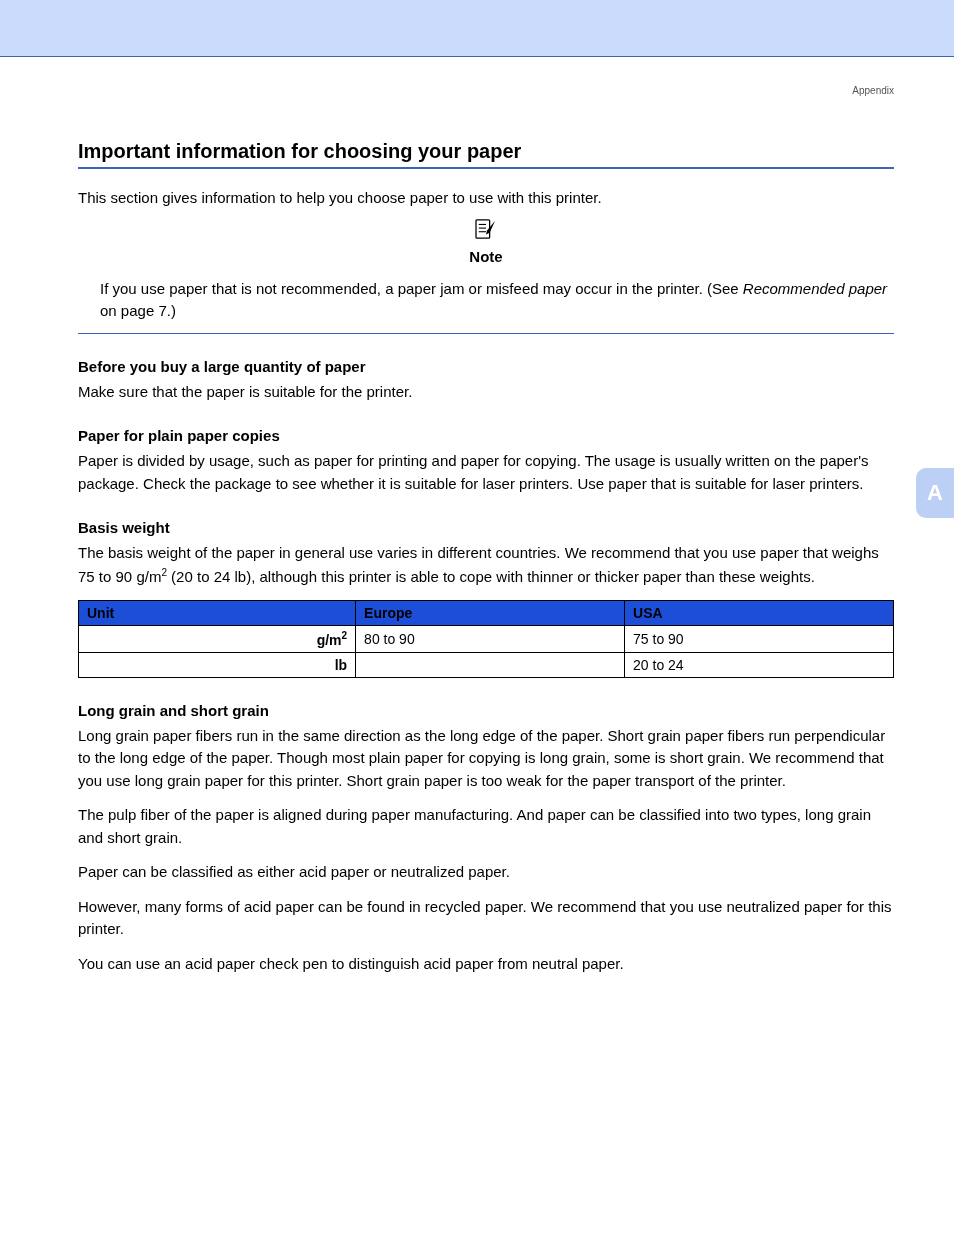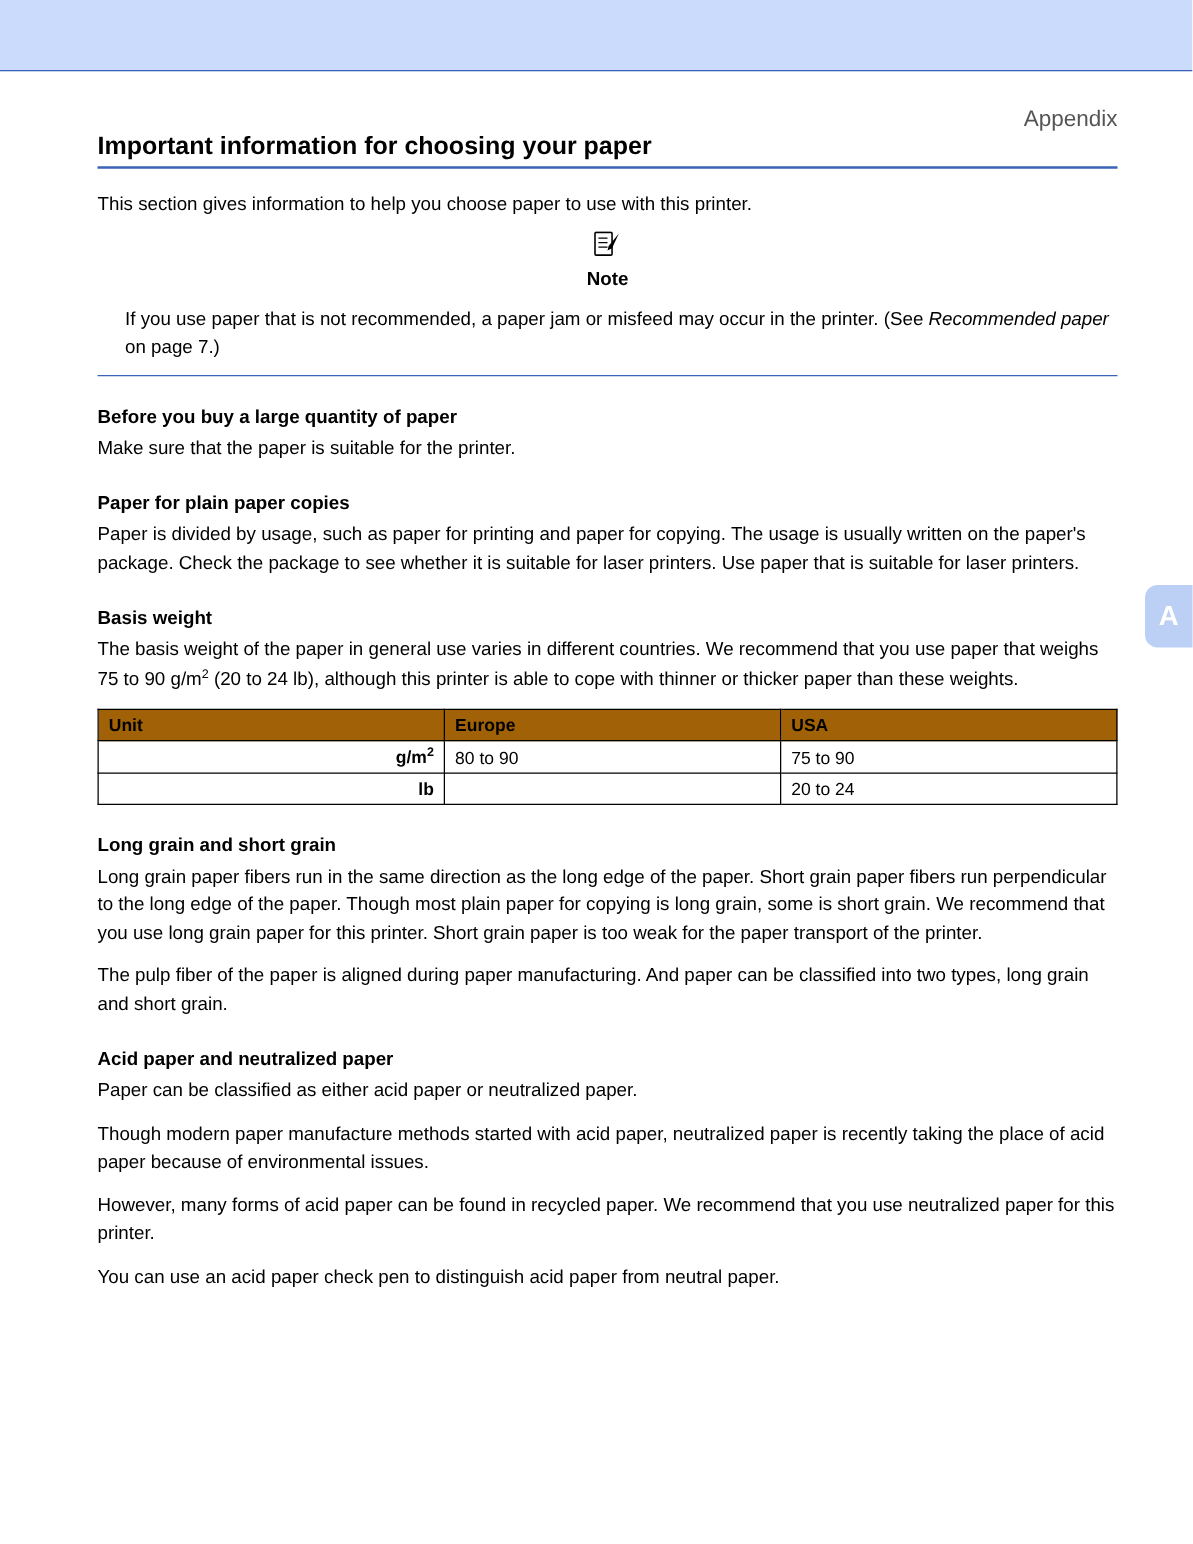--- a/index.html
+++ b/index.html
@@ -15,22 +15,23 @@
     height: 56px;
     background: #cbdbfb;
     border-bottom: 1px solid #3b64b8;
   }
   .page {
     padding: 28px 60px 0 78px;
     position: relative;
   }
   .breadcrumb {
     text-align: right;
-    font-size: 18px;
+    font-size: 10px;
     color: #555;
+    margin-bottom: 44px;
   }
   h1.section-title {
     font-size: 20px;
     font-weight: bold;
     margin: 0 0 2px 0;
     padding-bottom: 2px;
   }
   .title-rule {
     height: 2px;
     background: #3b64b8;
@@ -92,21 +93,21 @@
     width: 100%;
     margin: 12px 0 8px 0;
   }
   table.weights th, table.weights td {
     border: 1px solid #000;
     text-align: left;
     font-size: 14px;
     padding: 4px 8px;
   }
   table.weights th {
-    background: #a16207;
+    background: #1d4ed8;
     font-weight: bold;
   }
   table.weights td.unit {
     font-weight: bold;
     text-align: right;
   }
   .side-tab {
     position: absolute;
     right: 0;
     top: 468px;
@@ -203,22 +204,20 @@
         <td></td>
         <td>20 to 24</td>
       </tr>
     </tbody>
   </table>
 
   <div class="subhead">Long grain and short grain</div>
   <p class="body">Long grain paper fibers run in the same direction as the long edge of the paper. Short grain paper fibers run perpendicular to the long edge of the paper. Though most plain paper for copying is long grain, some is short grain. We recommend that you use long grain paper for this printer. Short grain paper is too weak for the paper transport of the printer.</p>
   <p class="body">The pulp fiber of the paper is aligned during paper manufacturing. And paper can be classified into two types, long grain and short grain.</p>
 
-  <div class="subhead">Acid paper and neutralized paper</div>
   <p class="body">Paper can be classified as either acid paper or neutralized paper.</p>
-  <p class="body">Though modern paper manufacture methods started with acid paper, neutralized paper is recently taking the place of acid paper because of environmental issues.</p>
   <p class="body">However, many forms of acid paper can be found in recycled paper. We recommend that you use neutralized paper for this printer.</p>
   <p class="body">You can use an acid paper check pen to distinguish acid paper from neutral paper.</p>
 
 
 </div>
 
 <div class="side-tab">A</div>
 
 </body></html>

